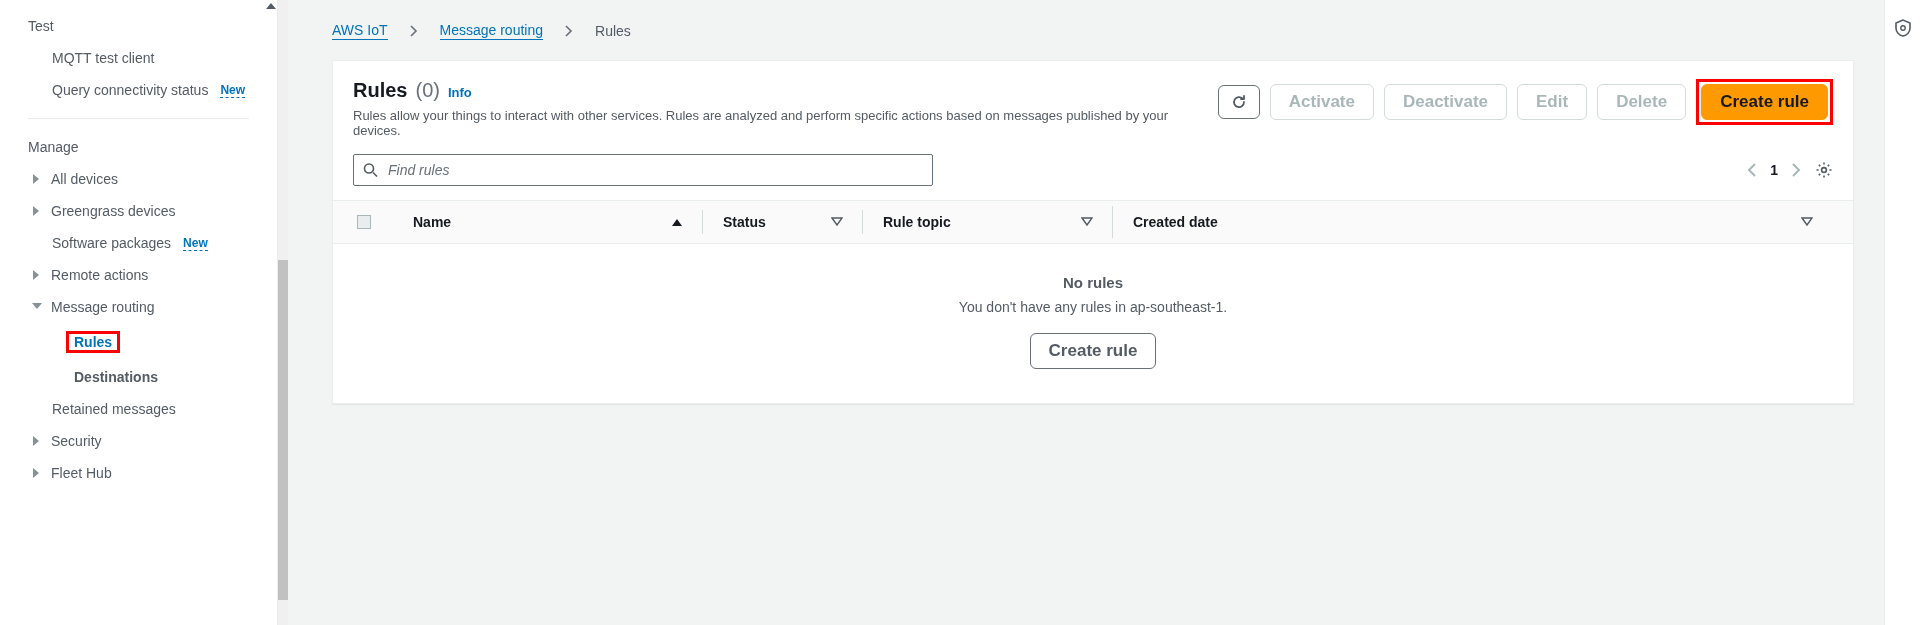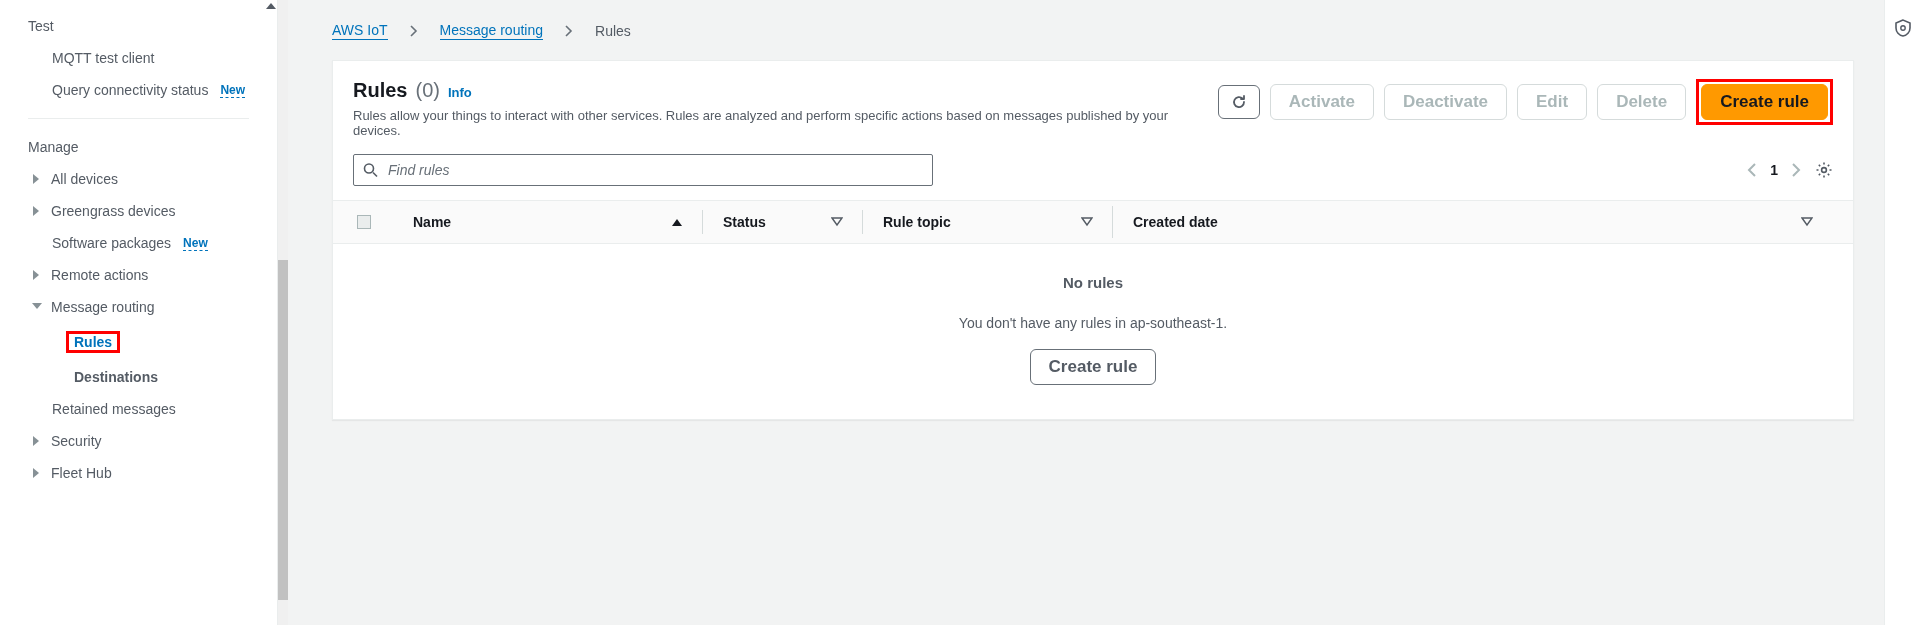--- a/index.html
+++ b/index.html
@@ -274,21 +274,21 @@
     }
 
     .empty-state {
       padding: 30px 20px 34px 20px;
       text-align: center;
     }
     .empty-title {
       font-size: 15px;
       font-weight: 700;
       color: #545b64;
-      margin-bottom: 24px;
+      margin-bottom: 8px;
     }
     .empty-desc {
       font-size: 14px;
       color: #545b64;
       margin-bottom: 18px;
     }
 
     .right-rail {
       width: 36px;
       background: #ffffff;

